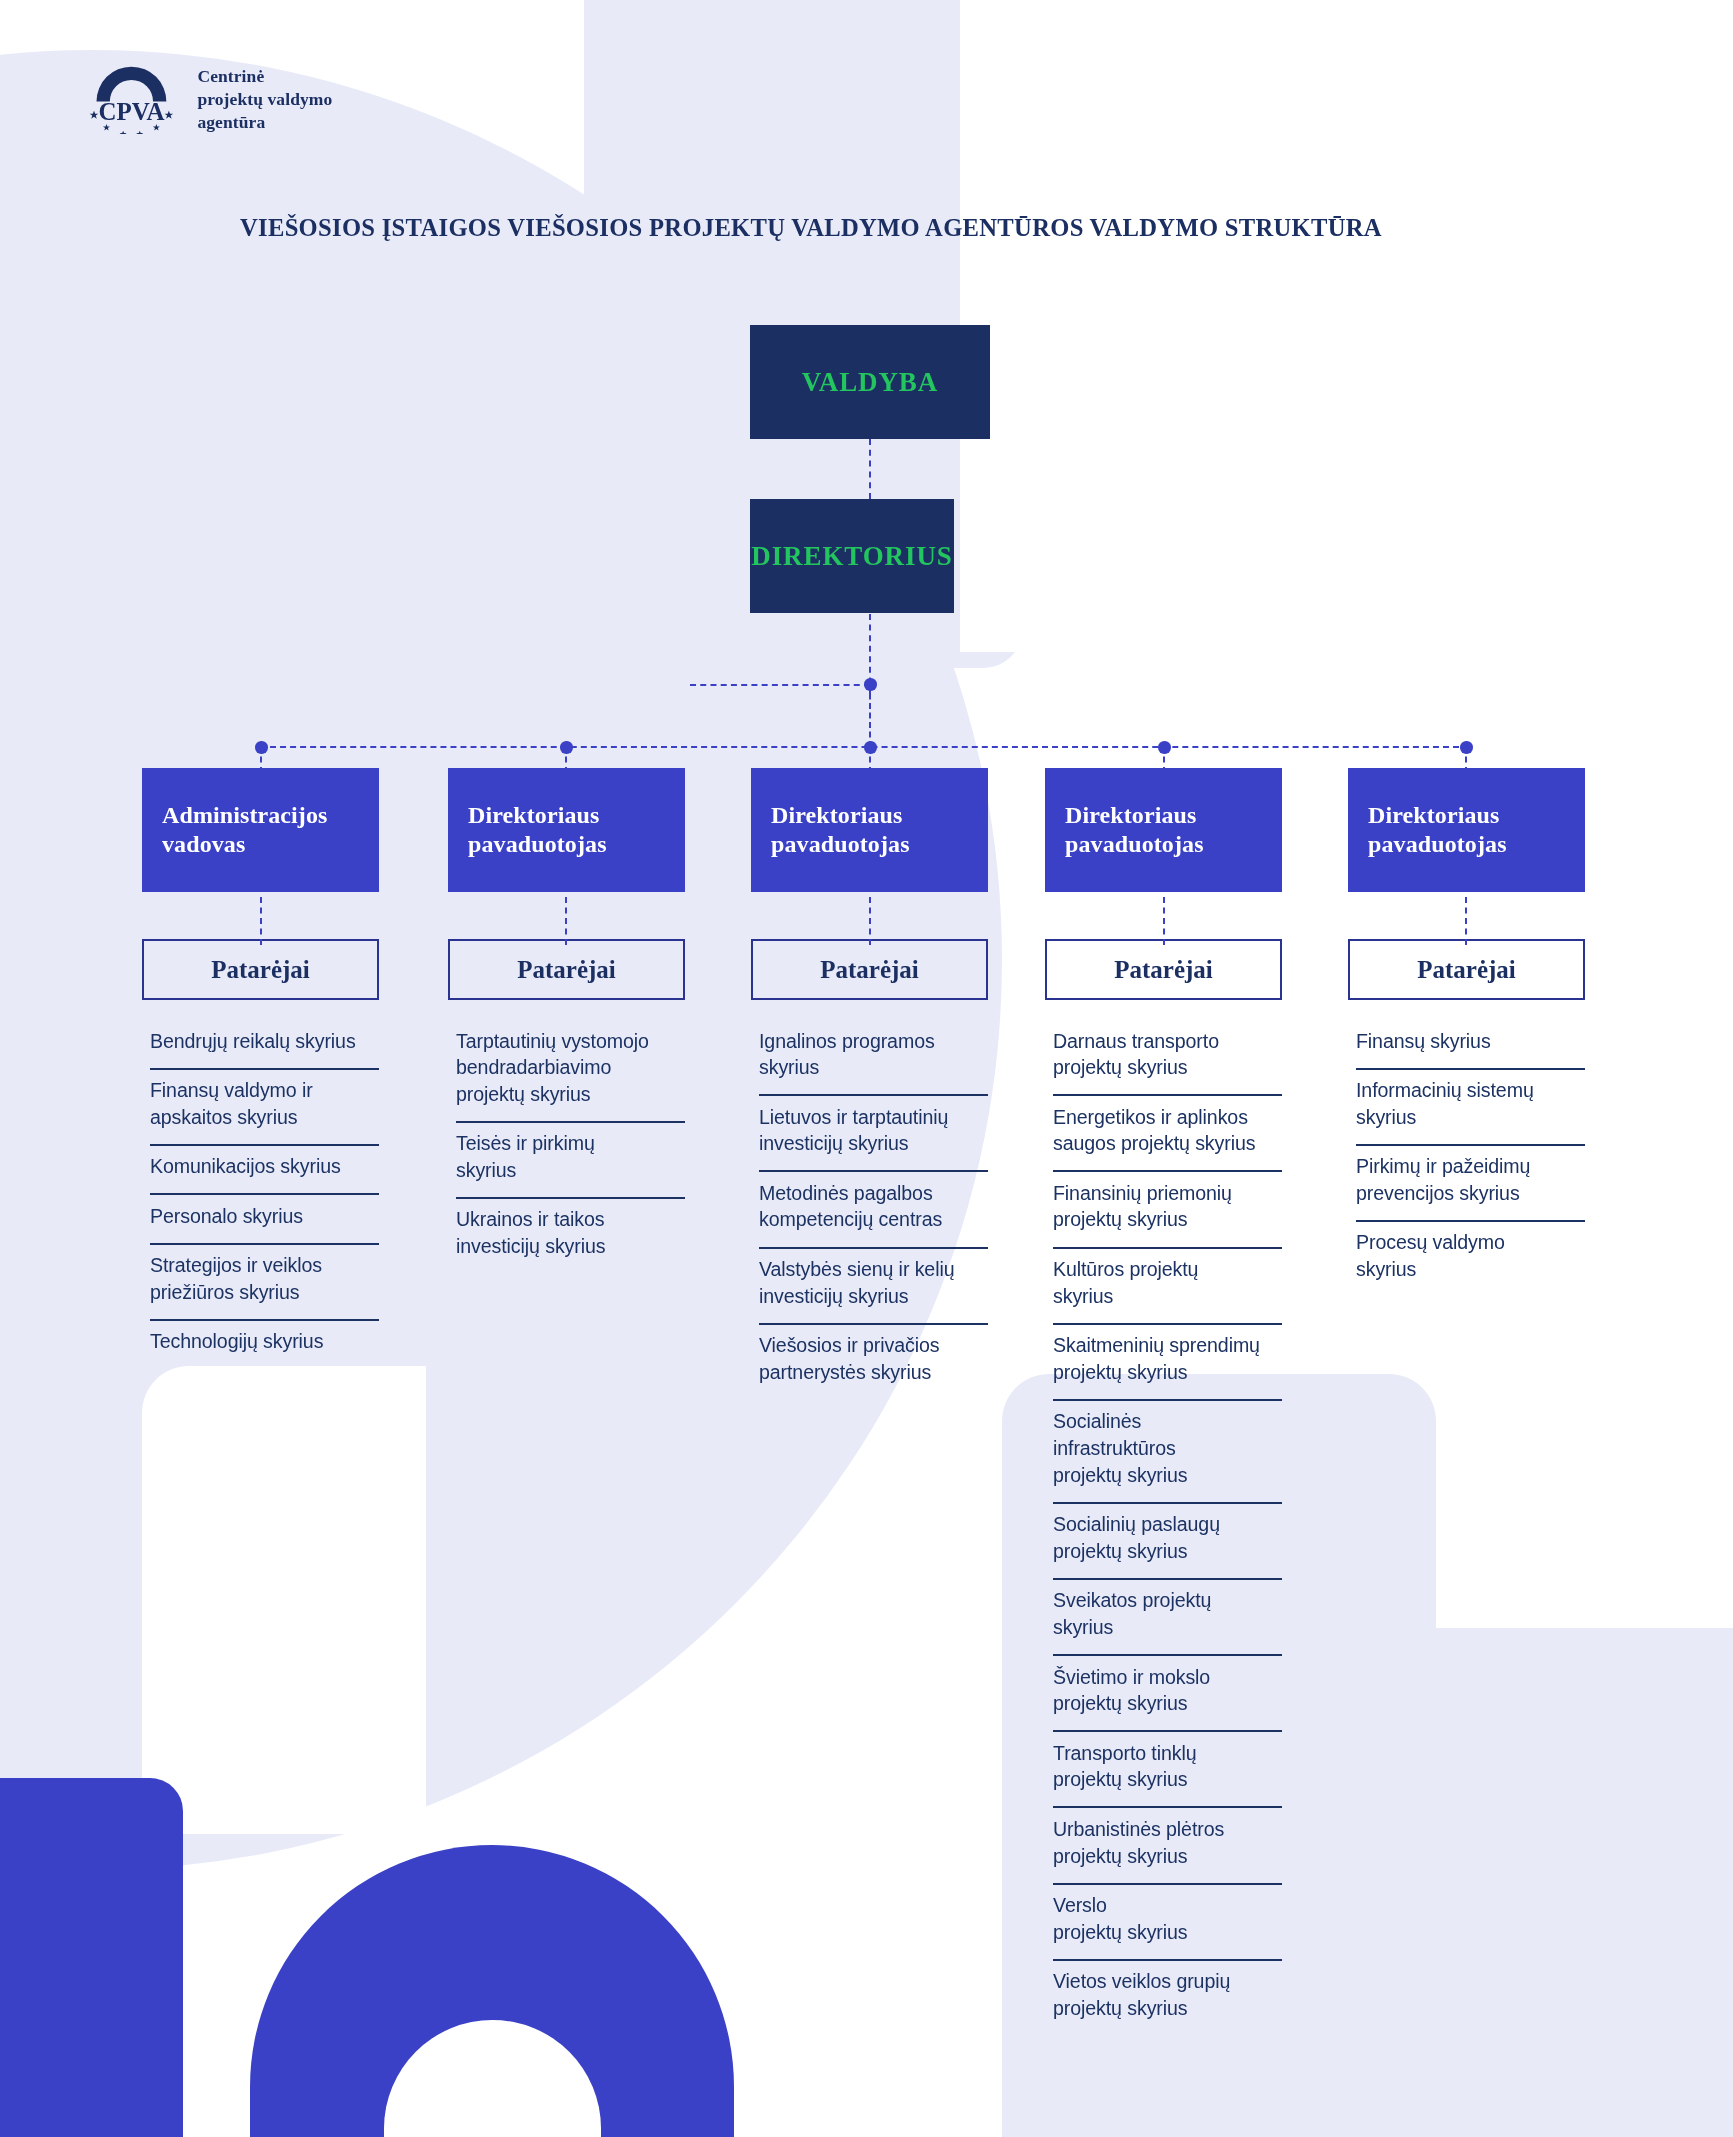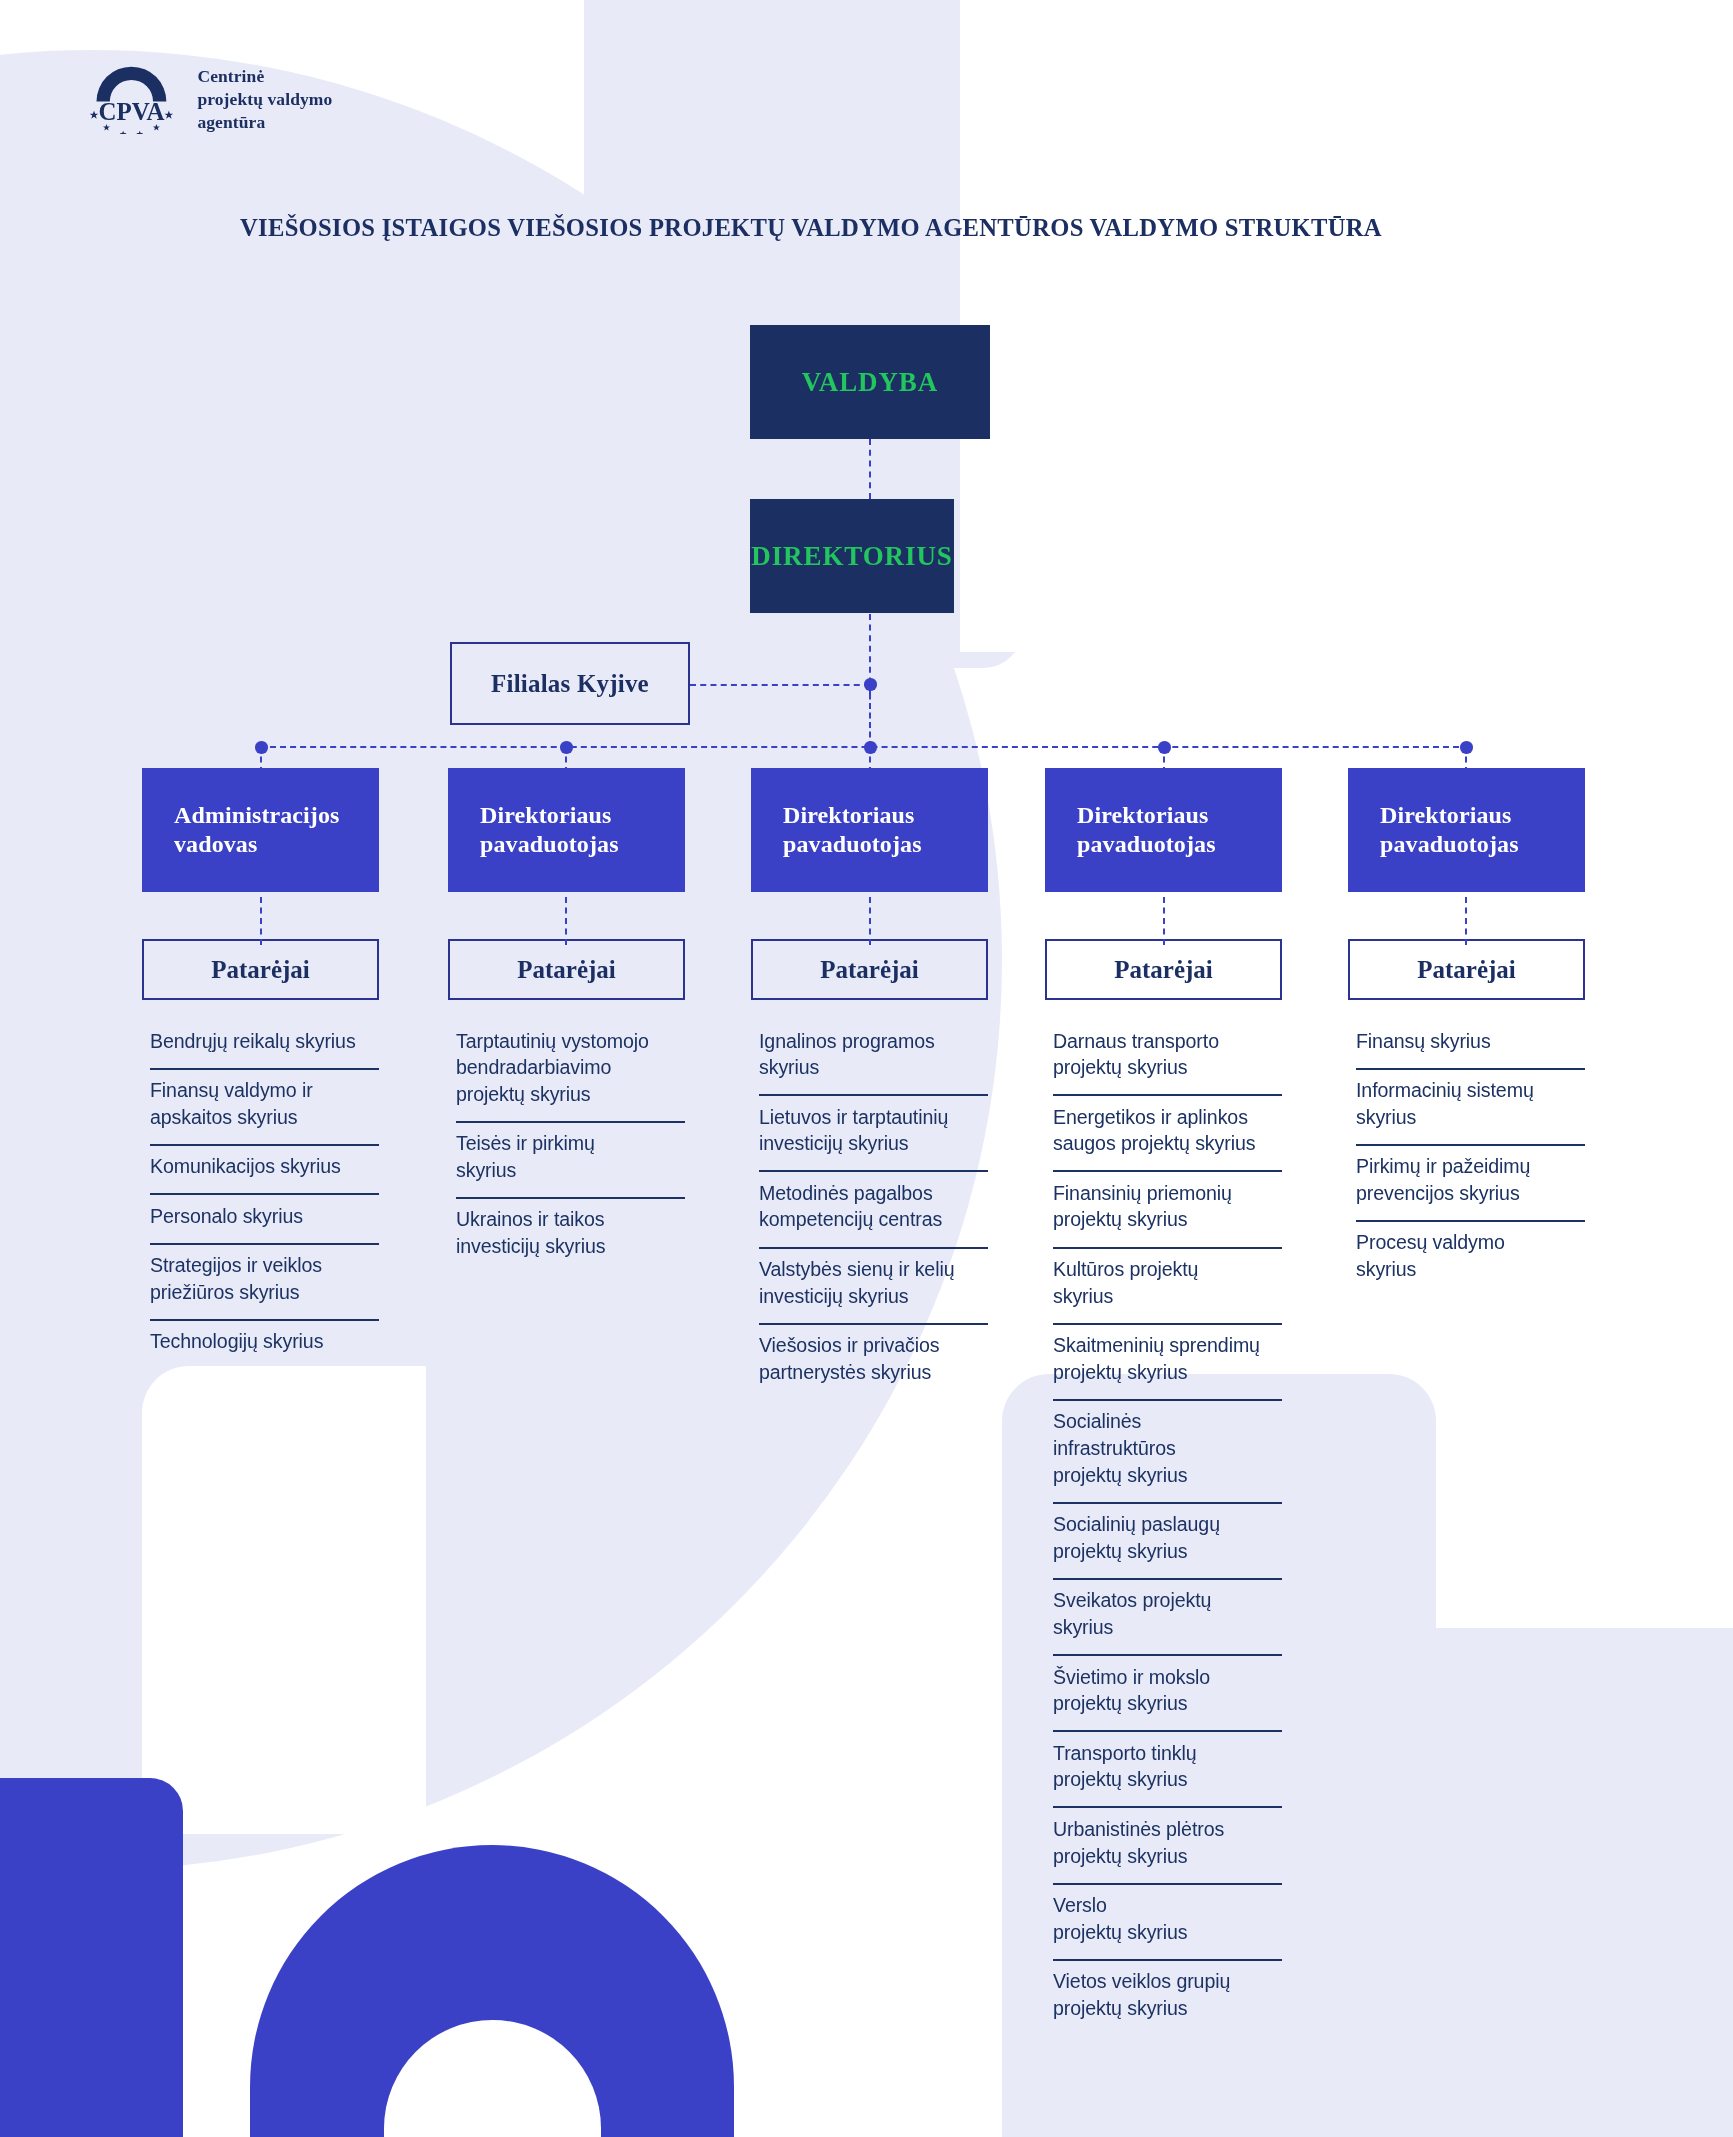--- a/index.html
+++ b/index.html
@@ -187,21 +187,21 @@
     position: absolute;
     top: 768px;
     width: 237px;
   }
   .mgr-box {
     width: 237px;
     height: 124px;
     background: #3a41c6;
     color: #ffffff;
     display: flex; align-items: center;
-    padding: 0 32px;
+    padding: 0 20px;
     font-family: "Liberation Serif", serif;
     font-weight: 700;
     font-size: 24px;
     line-height: 1.22;
     letter-spacing: 0.1px;
   }
   .adv-gap { height: 47px; }
   .adv-box {
     width: 237px;
     height: 61px;
@@ -269,21 +269,20 @@
           </g>
         </svg>
       </div>
       <div class="logo-text">Centrinė<br>projektų valdymo<br>agentūra</div>
     </div>
 
     <div class="chart-title">VIEŠOSIOS ĮSTAIGOS VIEŠOSIOS PROJEKTŲ VALDYMO AGENTŪROS VALDYMO STRUKTŪRA</div>
 
     <div class="navy-box" id="box-valdyba">VALDYBA</div>
     <div class="navy-box" id="box-direktorius">DIREKTORIUS</div>
-    <div id="box-filialas">Filialas Kyjive</div>
 
     <div class="dash-v" style="left:869px; top:439px; height:60px;"></div>
 
     <div class="dash-v" style="left:869px; top:614px; height:80px;"></div>
     <div class="node-dot" style="left:864px; top:678px;"></div>
     <div class="dash-h" style="left:690px; top:684px; width:180px;"></div>
 
     <div class="dash-v" style="left:869px; top:684px; height:63px;"></div>
 
     <div class="dash-h" style="left:260px; top:746px; width:1199px;"></div>

